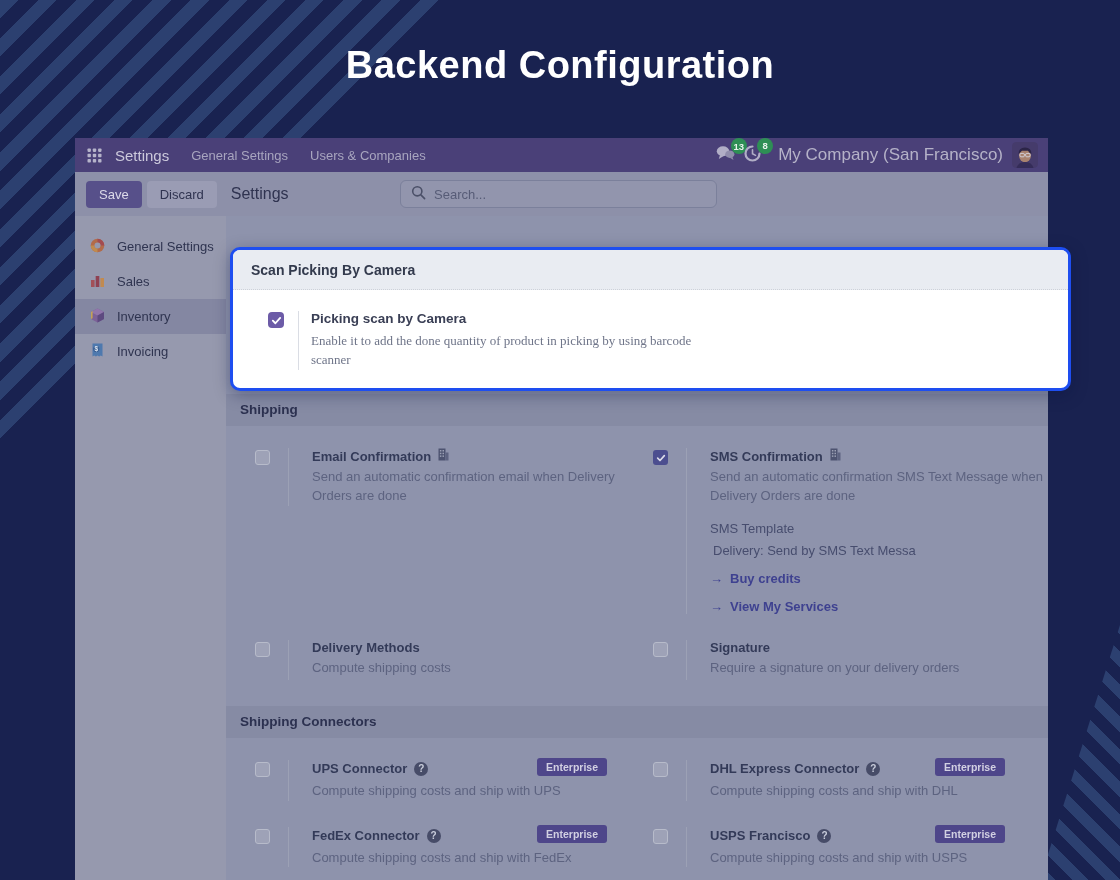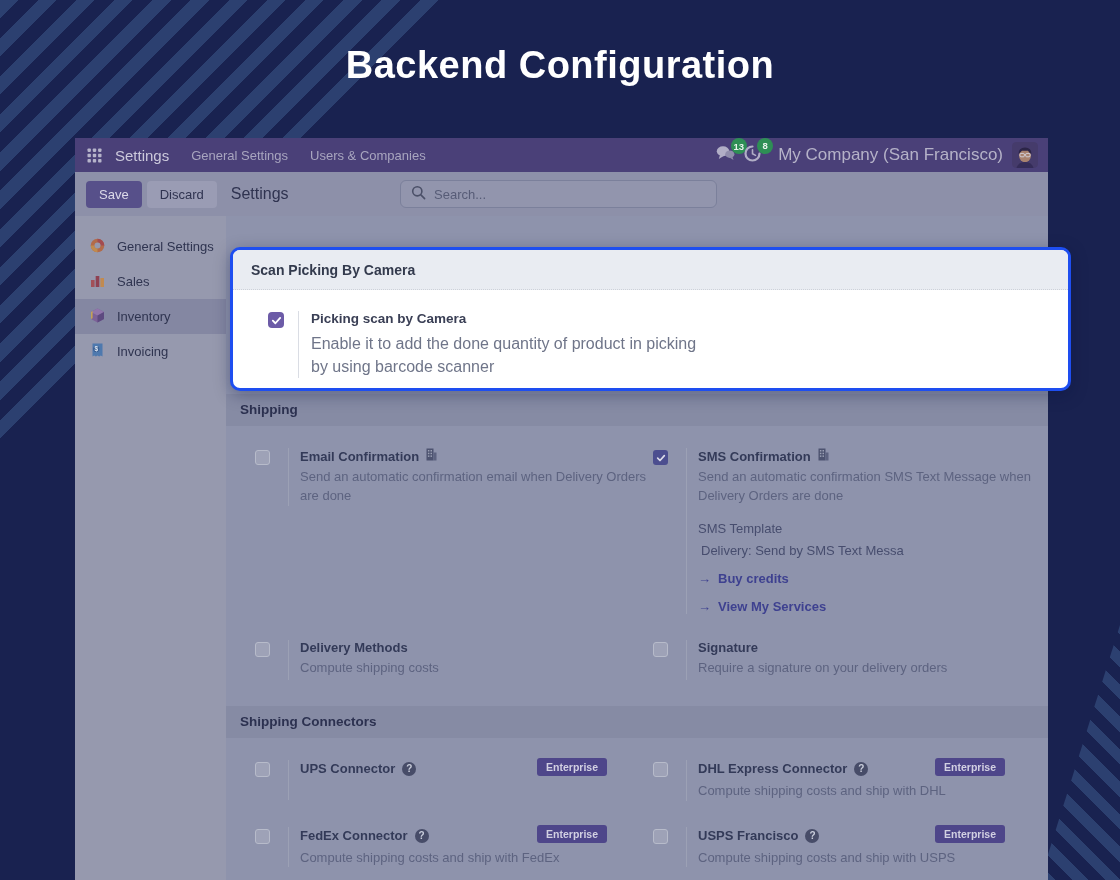--- a/index.html
+++ b/index.html
@@ -83,31 +83,31 @@
     border-bottom:1px dotted #cdd1d9;
   }
   .hl-body { display:flex; padding:21px 0 0 35px; }
   .hl-cbcol { width:30px; padding-top:1px; }
   .cb { width:16px; height:16px; border-radius:4px; display:flex; align-items:center; justify-content:center; cursor:pointer; }
   .cb-purple { background:#6c5ba7; }
   .cb-indigo { background:#4c4e8f; width:15px; height:15px; border-radius:3px; }
   .cb-empty { background:rgba(255,255,255,0.14); border:1px solid #b7bbca; width:15px; height:15px; border-radius:3px; }
   .hl-text { border-left:1px solid #dadde4; padding-left:12px; }
   .hl-label { font-size:13.5px; font-weight:bold; color:#3a3f55; margin-bottom:6px; }
-  .hl-desc { font-size:16px; color:#6f7589; line-height:1.45; max-width:400px; }
+  .hl-desc { font-size:13px; color:#6f7589; line-height:1.45; max-width:400px;font-family:Liberation Serif, serif; }
   
   .sec-header {
     height:32px; line-height:32px; background:#868ba4; padding-left:14px;
     font-size:13.5px; font-weight:bold; color:#2c3150;
   }
   .sec-header.shipping { margin-top:3px; }
   .sec-body { padding:22px 0 0 29px; display:grid; grid-template-columns:398px 398px; }
   .sitem { display:flex; align-items:flex-start; margin-bottom:26px; }
   .cbcol { width:33px; padding-top:2px; }
-  .sbody { border-left:1px solid #9ca1b5; padding-left:11px; flex:1; min-height:40px; }
+  .sbody { border-left:1px solid #9ca1b5; padding-left:23px; flex:1; min-height:40px; }
   .slabel { font-weight:bold; font-size:13px; color:#333a58; display:flex; align-items:center; gap:7px; width:100%; }
   .sdesc { font-size:13px; color:#5d6380; line-height:1.45; margin-top:4px; max-width:372px; }
   .sms-extra { margin-top:15px; font-size:13px; color:#474d6e; }
   .sms-val { margin-top:7px; padding-left:3px; font-size:13px; color:#474d6e; }
   .slink { margin-top:13px; color:#3e4190; font-weight:bold; font-size:13px; display:flex; gap:7px; align-items:center; cursor:pointer; }
   .help-icon {
     width:14px; height:14px; border-radius:50%; background:#474c68; color:#c9cddb;
     font-size:10px; font-weight:bold; display:flex; align-items:center; justify-content:center; flex:none;
   }
   .ent-badge {
@@ -356,20 +356,21 @@
         <div class="sitem">
           <div class="cbcol">
               <span class="cb cb-empty"></span>
             </div>
           <div class="sbody">
             <div class="slabel">
               <span>UPS Connector</span>
               <span class="help-icon">?</span>
               <span class="ent-badge">Enterprise</span>
             </div>
+            <div class="sdesc">Compute shipping costs and ship with UPS</div>
           </div>
         </div>
 
         <div class="sitem">
           <div class="cbcol">
               <span class="cb cb-empty"></span>
             </div>
           <div class="sbody">
             <div class="slabel">
               <span>DHL Express Connector</span>

